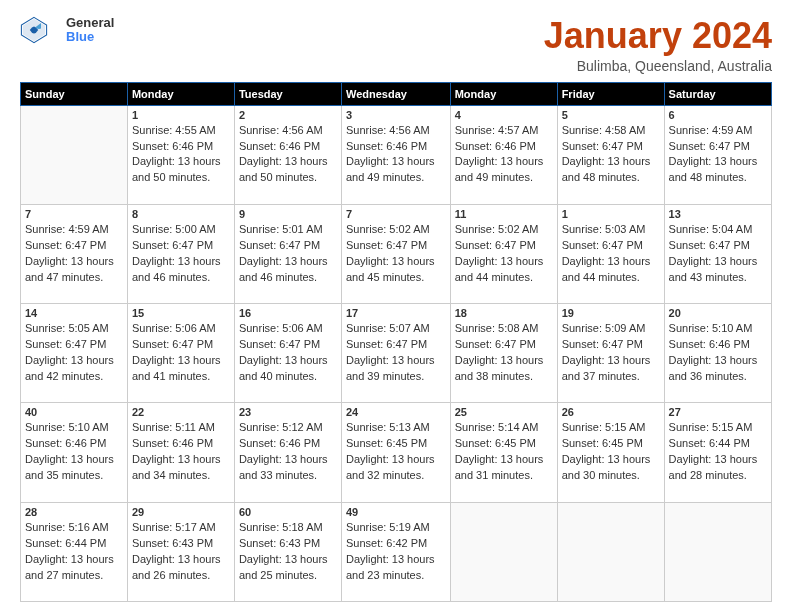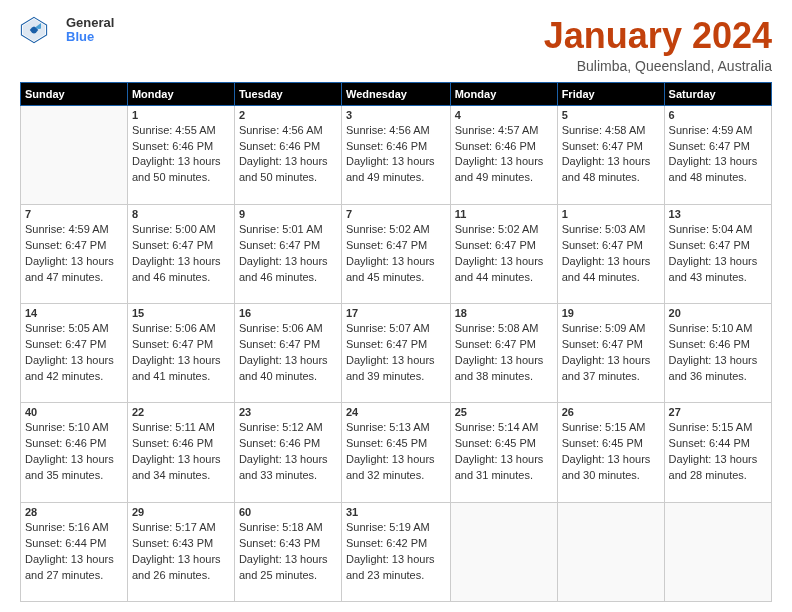--- a/index.html
+++ b/index.html
@@ -257,21 +257,21 @@
           </td>
           <td>
             <span class="day-num">29</span>
             <div class="day-info">Sunrise: 5:17 AM<br>Sunset: 6:43 PM<br>Daylight: 13 hours<br>and 26 minutes.</div>
           </td>
           <td>
             <span class="day-num">60</span>
             <div class="day-info">Sunrise: 5:18 AM<br>Sunset: 6:43 PM<br>Daylight: 13 hours<br>and 25 minutes.</div>
           </td>
           <td>
-            <span class="day-num">31</span>
+            <span class="day-num">49</span>
             <div class="day-info">Sunrise: 5:19 AM<br>Sunset: 6:42 PM<br>Daylight: 13 hours<br>and 23 minutes.</div>
           </td>
           <td class="empty-cell"></td>
           <td class="empty-cell"></td>
           <td class="empty-cell"></td>
         </tr>
       </tbody>
   </table>
 </div>
 

